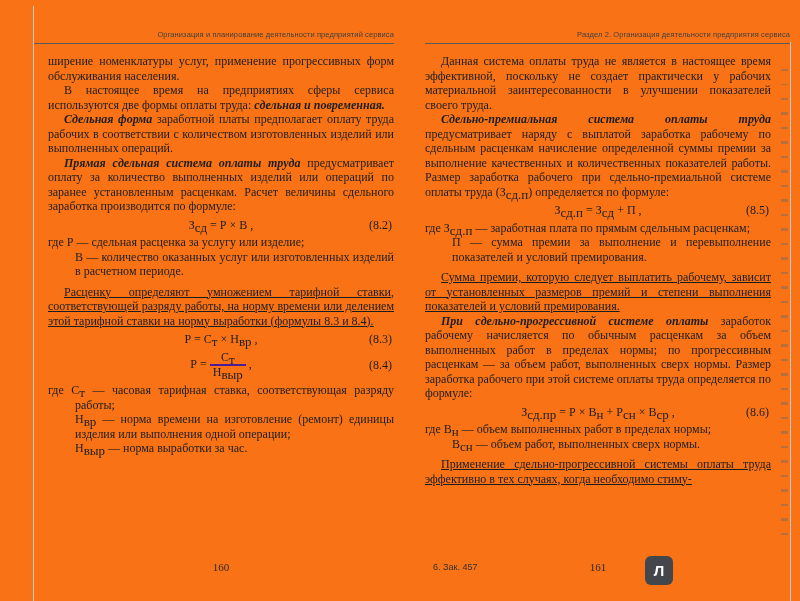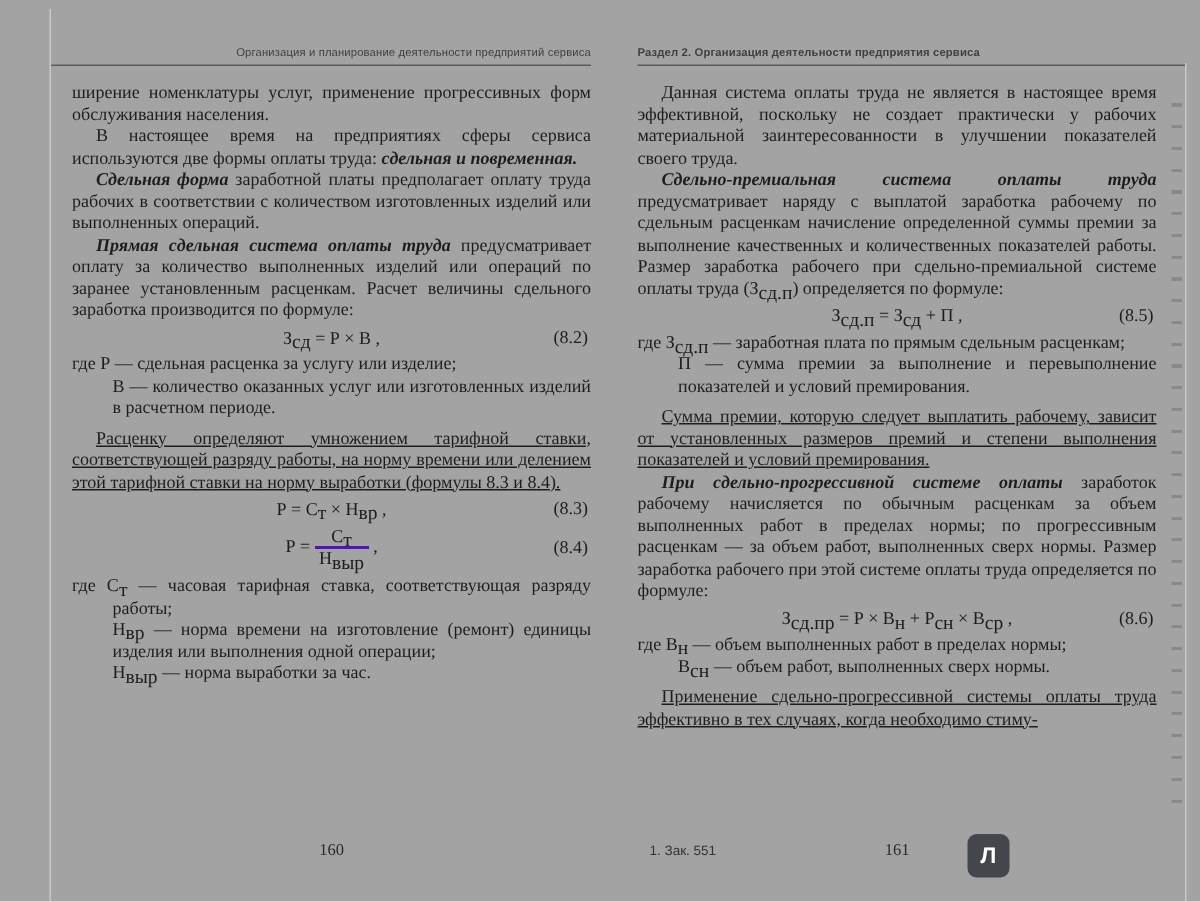--- a/index.html
+++ b/index.html
@@ -1,27 +1,27 @@
 <!DOCTYPE html>
 <html><head>
 <meta charset="utf-8">
 <style>
   html,body{margin:0;padding:0;background:#ffffff;}
-  .stage{position:relative;width:800px;height:601px;background:#a3a3a3;overflow:hidden;}
+  .stage{position:relative;width:800px;height:601px;background:#f97316;overflow:hidden;}
   .edge-left{position:absolute;left:33px;top:6px;width:1px;height:595px;background:#c9c9c5;}
   .edge-right{position:absolute;left:790px;top:42px;width:1px;height:559px;background:#c9c9c5;}
   .edge-marks{position:absolute;left:781px;top:64px;width:7px;height:480px;opacity:.45;
     background:repeating-linear-gradient(to bottom,transparent 0 5px,#6a6a6a 5px 7px,transparent 7px 14.5px);}
   .page{position:absolute;top:30px;width:346px;height:560px;}
   .page-left{left:48px;}
   .page-right{left:425px;}
   .running-head{font-family:"Liberation Sans",sans-serif;font-size:7.5px;color:#3f3f3f;
     padding-bottom:4px;border-bottom:1px solid #5c5c5c;margin-bottom:10px;letter-spacing:.1px;}
   .page-left .running-head{text-align:right;margin-left:-14px;}
-  .page-right .running-head{text-align:left;margin-right:-19px;font-weight:bold;}
+  .page-right .running-head{text-align:right;margin-right:-19px;}
   .page-body{font-family:"Liberation Serif",serif;font-size:12px;line-height:14.5px;
     color:#1d1d1d;text-align:justify;}
   .para{margin:0;}
   .indent{text-indent:16px;}
   .spaced{margin-top:6px;text-decoration:underline;}
   .bi{font-weight:bold;font-style:italic;}
   sub{font-size:13px;line-height:0;position:relative;top:3px;vertical-align:baseline;}
   .formula{position:relative;text-align:center;margin:4px 0 3px;}
   .fnum{position:absolute;right:2px;top:50%;transform:translateY(-50%);}
   .frac{display:inline-block;vertical-align:middle;text-align:center;line-height:1.15;}
@@ -89,21 +89,21 @@
         <p class="para indent spaced"><span>Сумма премии, которую следует выплатить рабочему, зависит от установленных размеров премий и степени выполнения показателей и условий премирования.</span></p>
         <p class="para indent"><span class="bi">При сдельно-прогрессивной системе оплаты</span><span> заработок рабочему начисляется по обычным расценкам за объем выполненных работ в пределах нормы; по прогрессивным расценкам — за объем работ, выполненных сверх нормы. Размер заработка рабочего при этой системе оплаты труда определяется по формуле:</span></p>
         <div class="formula"><span class="expr"><span>З<sub>сд.пр</sub></span><span> = Р × В<sub>н</sub></span><span> + Р<sub>сн</sub></span><span> × В<sub>ср</sub></span><span> ,</span></span><span class="fnum">(8.6)</span></div>
         <div class="def">
           <p class="def-item first"><span>где В<sub>н</sub></span><span> — объем выполненных работ в пределах нормы;</span></p>
           <p class="def-item"><span>В<sub>сн</sub></span><span> — объем работ, выполненных сверх нормы.</span></p>
         </div>
         <p class="para indent spaced"><span>Применение сдельно-прогрессивной системы оплаты труда эффективно в тех случаях, когда необходимо стиму-</span></p>
       </div>
     <div class="page-foot">
-      <span class="foot-note">1. Зак. 551</span>
+      <span class="foot-note">6. Зак. 457</span>
       <span class="pagenum">161</span>
     </div>
   </div>
 
   <div class="logo">
     <span>Л</span>
   </div>
 </div>
 
 </body></html>

